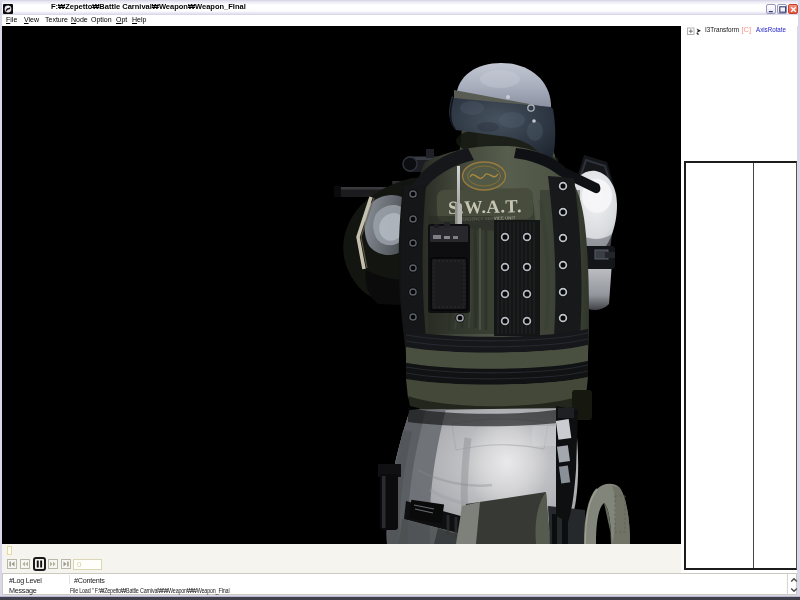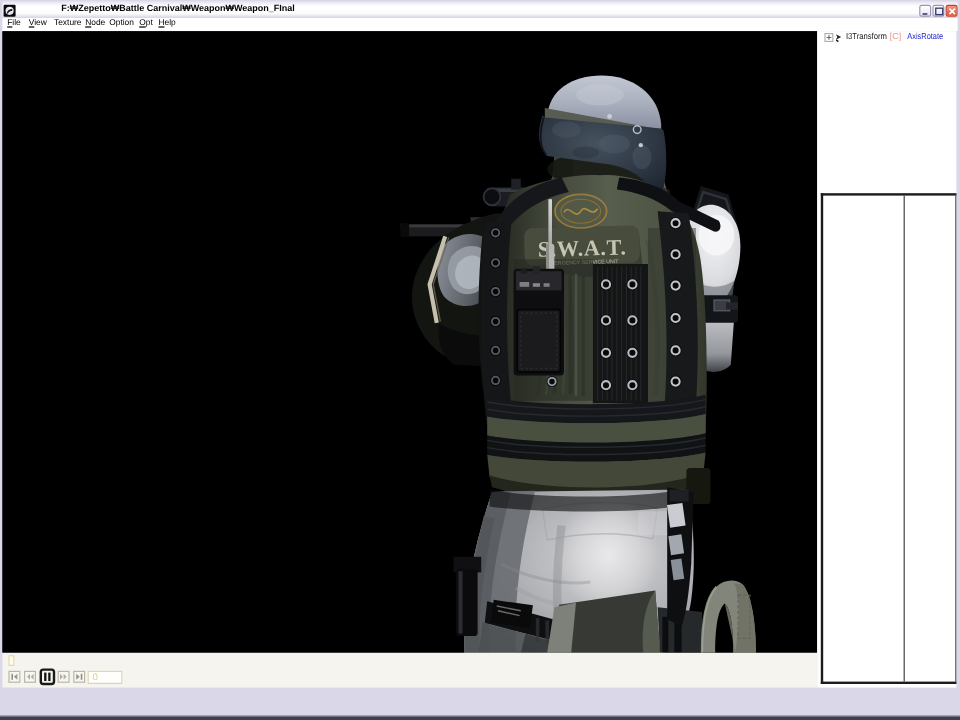--- a/index.html
+++ b/index.html
@@ -407,14 +407,26 @@
         </svg>
       </div>
     <div class="pbtn" style="left:59px;">
         <svg width="8" height="8">
           <polygon points="1.5,1.5 4.5,4 1.5,6.5" fill="#9b998a"></polygon>
           <rect x="5.3" y="1.5" width="1.3" height="5" fill="#8f8d7c"></rect>
         </svg>
       </div>
     <div style="position:absolute;left:71px;top:15px;width:29px;height:11px;border:1px solid #ddd6b4;background:#fffefa;font-size:8px;color:#d8cf9e;padding-left:3px;">0</div>
   </div>
+  <div id="logband">
+    <div style="position:absolute;left:6px;top:2px;">#Log Level</div>
+    <div style="position:absolute;left:71px;top:2px;">#Contents</div>
+    <div style="position:absolute;left:6px;top:11.8px;">Message</div>
+    <div style="position:absolute;left:67px;top:11.8px;transform:scaleX(0.75);transform-origin:0 50%;white-space:nowrap;">File Load " F:₩Zepetto₩Battle Carnival₩₩Weapon₩₩Weapon_FInal</div>
+    <div style="position:absolute;left:66px;top:1px;width:1px;height:9px;background:#e4e4de;"></div>
+    <div style="position:absolute;left:784px;top:0px;width:1px;height:22px;background:#d8d6cc;"></div>
+    <svg style="position:absolute;left:786px;top:1px;" width="10" height="20">
+        <path d="M2.2,6.5 L5,3.8 L7.8,6.5" fill="none" stroke="#4a4a4a" stroke-width="1.4"></path>
+        <path d="M2.2,13.5 L5,16.2 L7.8,13.5" fill="none" stroke="#4a4a4a" stroke-width="1.4"></path>
+      </svg>
+  </div>
   <div id="bottomstrip"></div>
 </div>
 
 </body></html>

